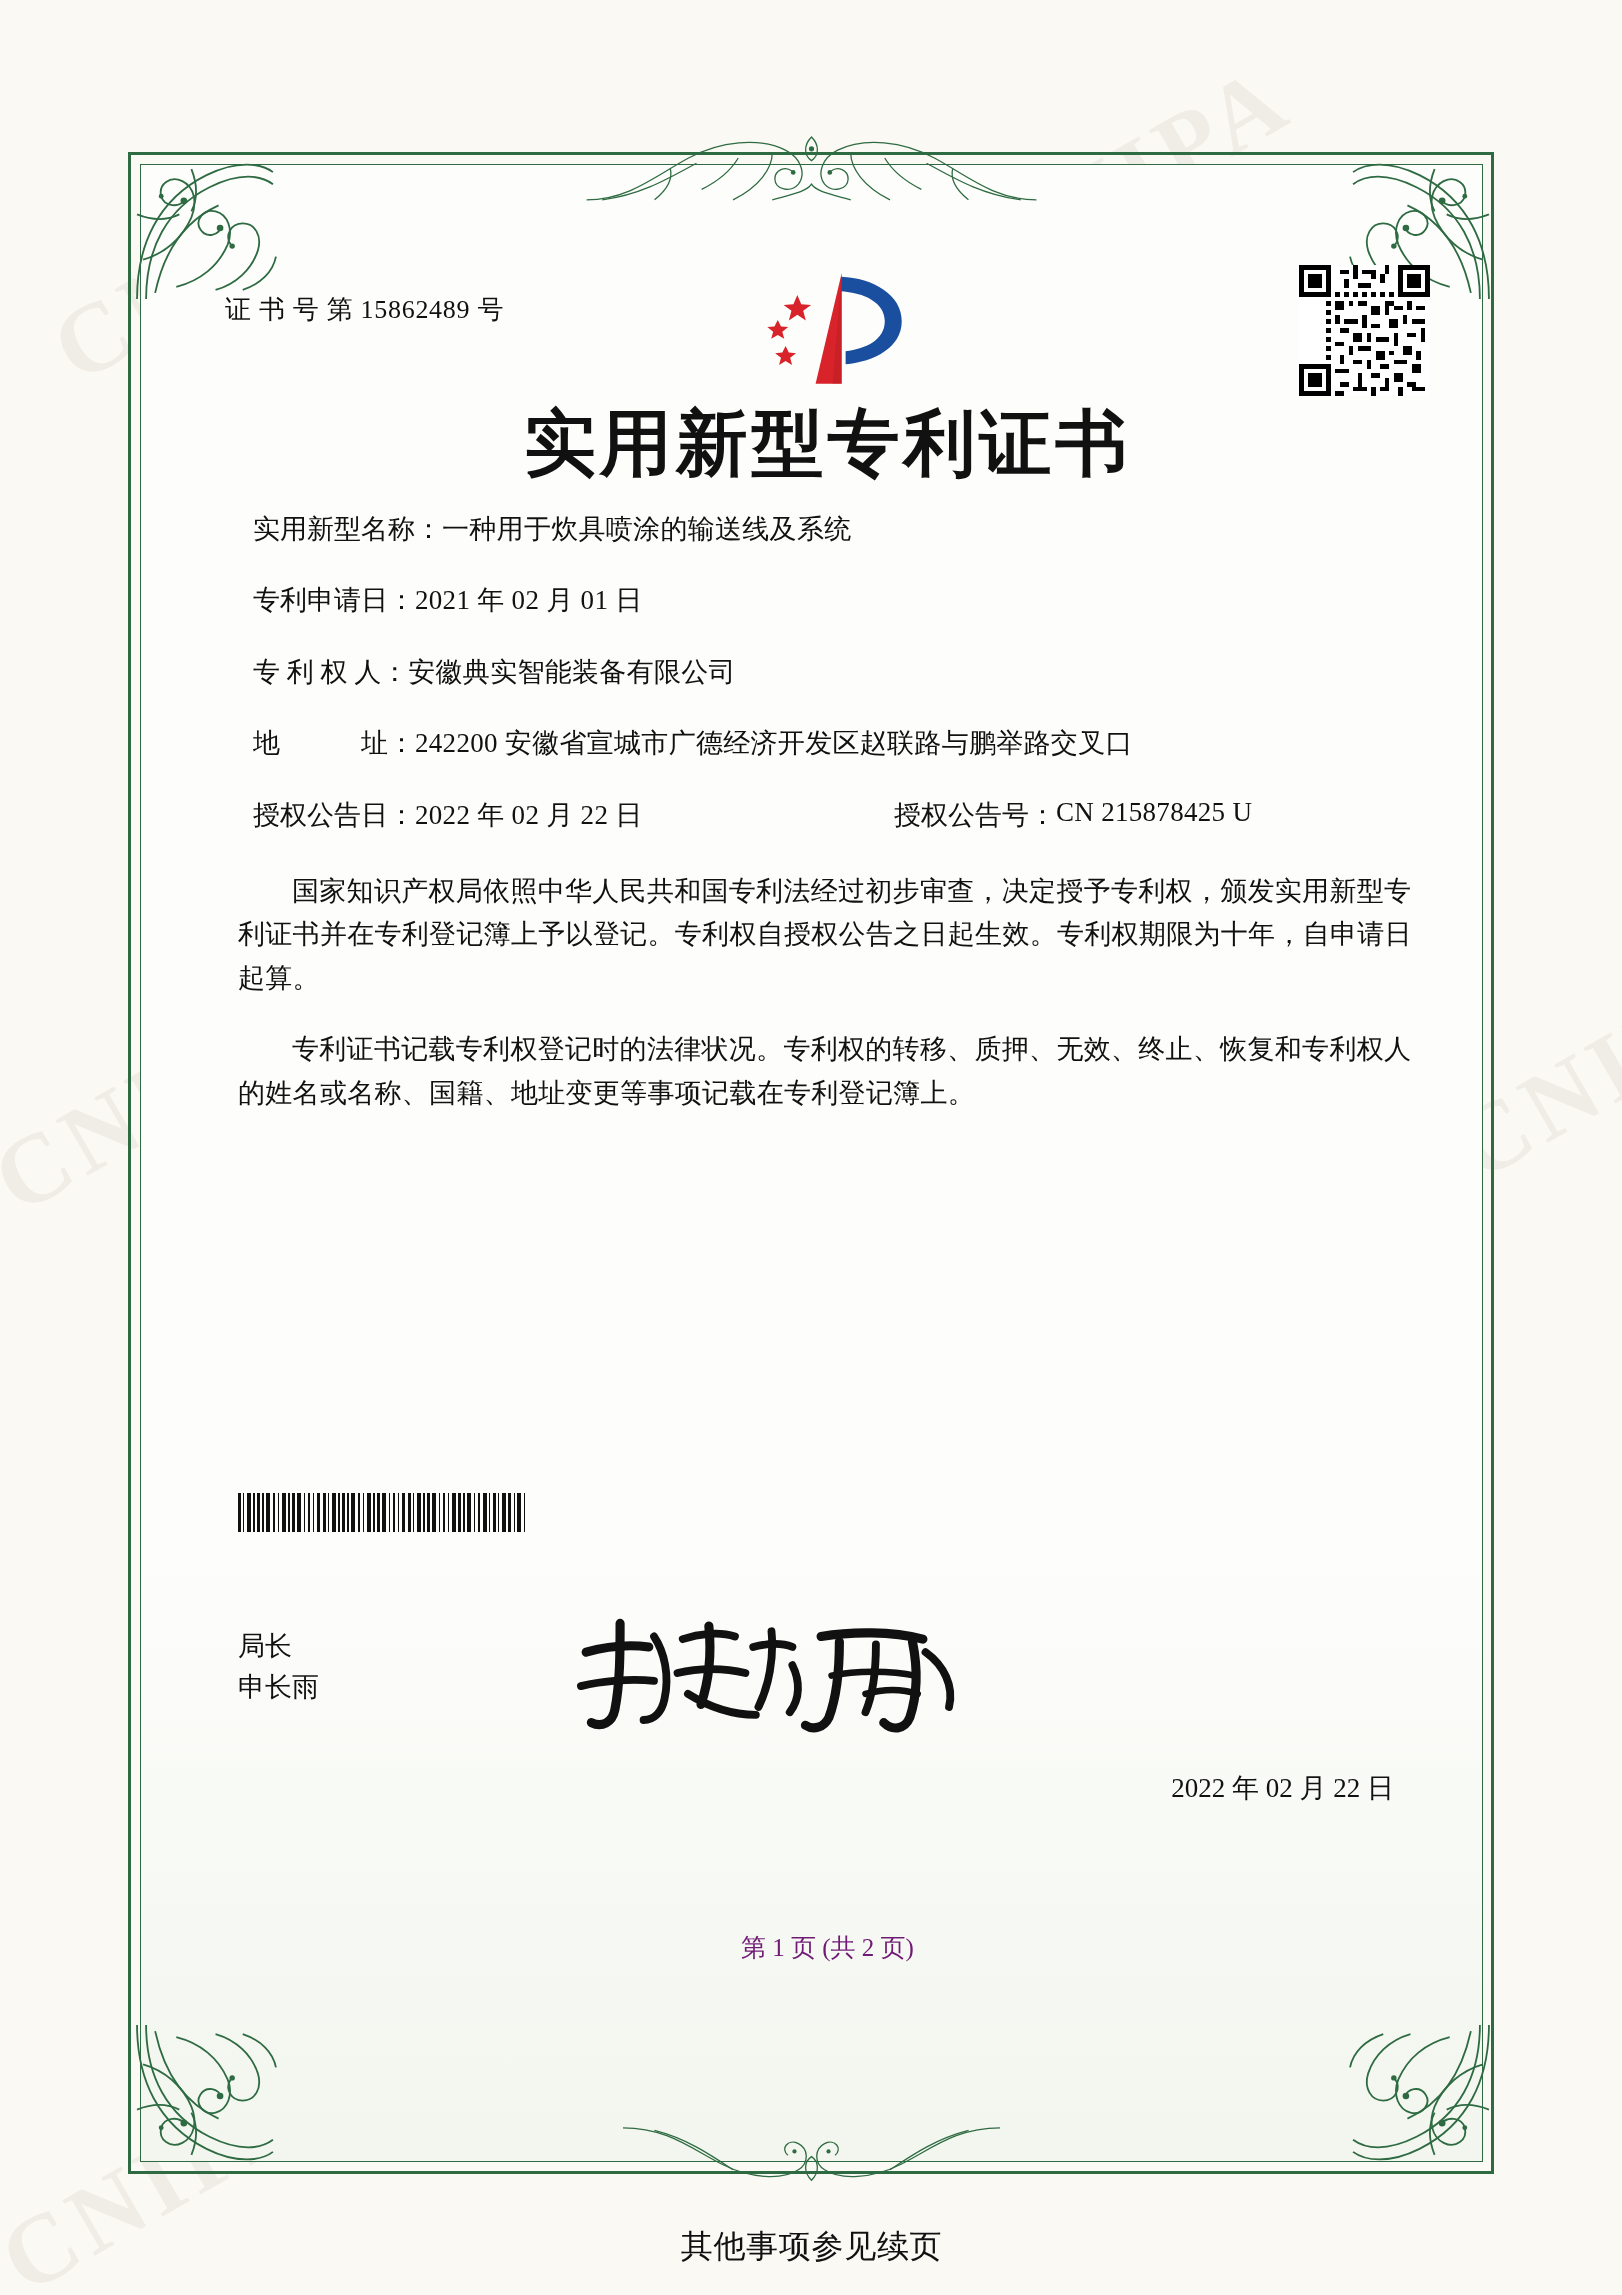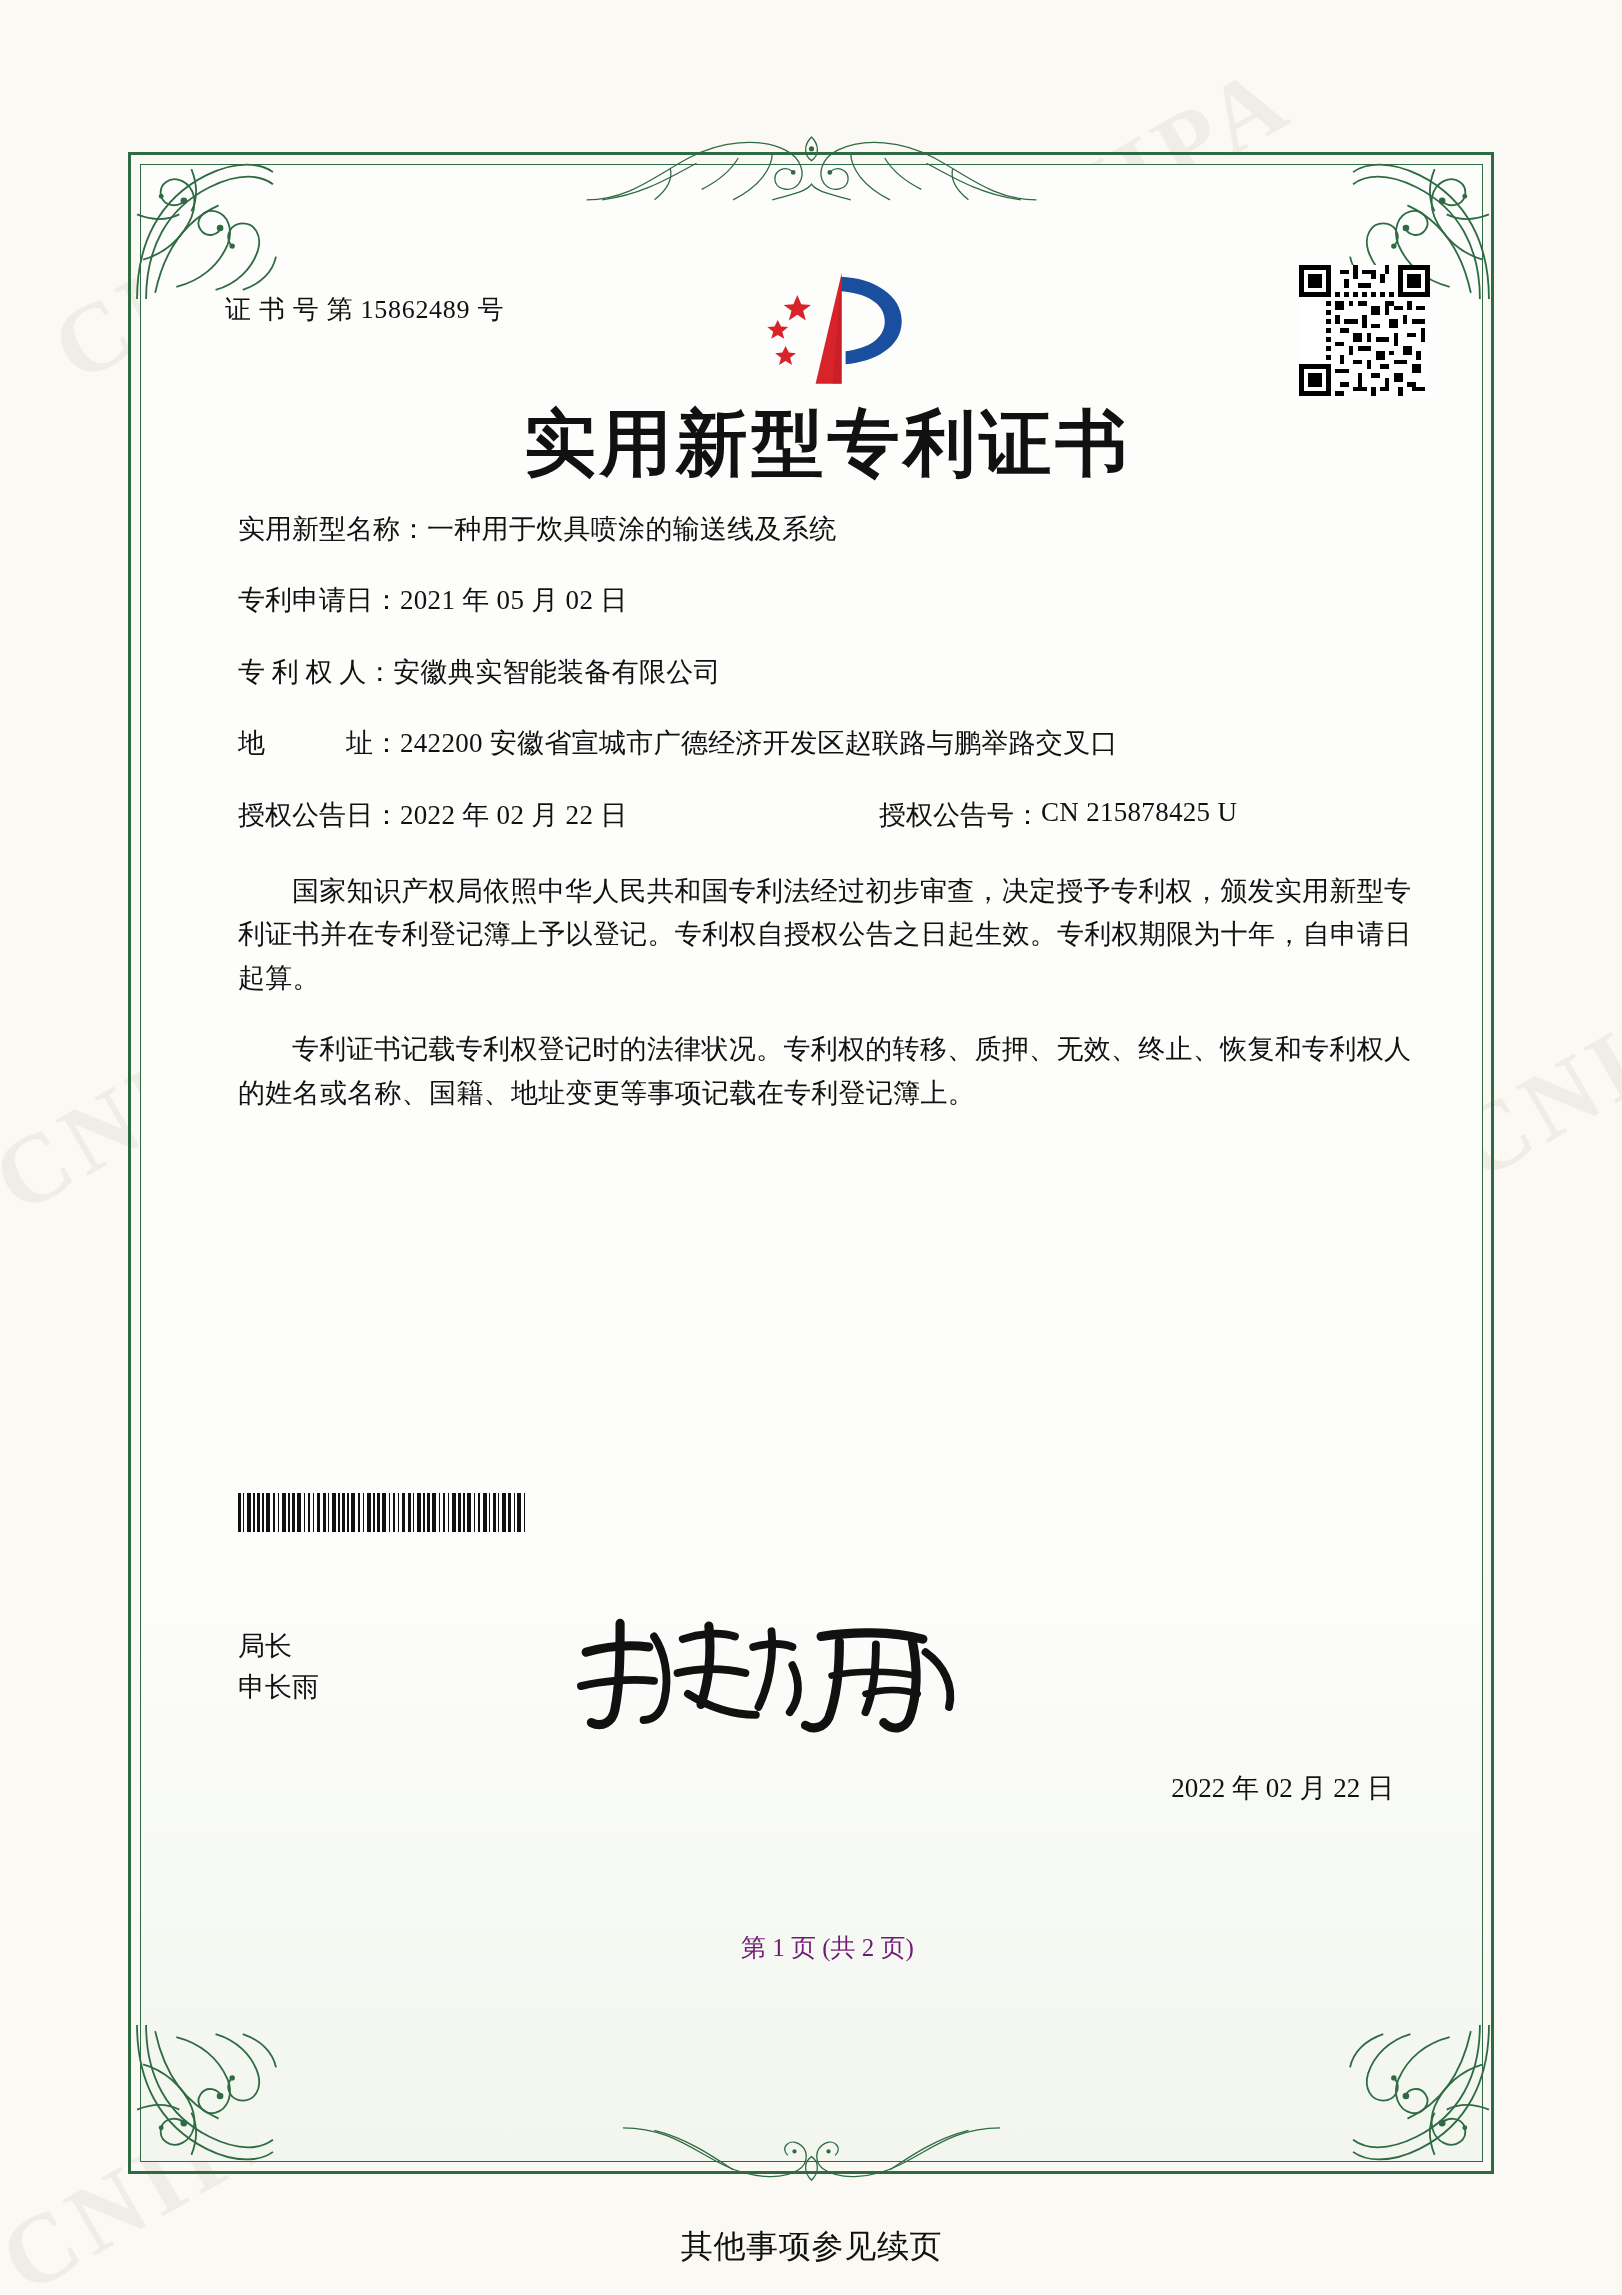--- a/index.html
+++ b/index.html
@@ -159,20 +159,21 @@
     align-items: flex-start;
     margin-bottom: 35px;
     font-size: 27px;
     line-height: 1.35;
     color: #111;
   }
   .field-label {
     flex: 0 0 auto;
     white-space: pre;
     letter-spacing: 0px;
+    margin-left: 15px;
   }
   .field-value {
     flex: 1 1 auto;
     letter-spacing: 0.3px;
   }
   .field-value.mono {
     font-family: "Liberation Mono", "DejaVu Sans Mono", monospace;
     font-size: 25px;
     letter-spacing: 0.7px;
   }
@@ -522,21 +523,21 @@
 
       <div class="field-row">
         <span class="field-label">实用新型名称：</span>
         <span class="field-value">一种用于炊具喷涂的输送线及系统</span>
       </div>
 
 
 
       <div class="field-row">
         <span class="field-label">专利申请日：</span>
-        <span class="field-value">2021 年 05 月 02 日</span>
+        <span class="field-value">2021 年 02 月 01 日</span>
       </div>
 
       <div class="field-row">
         <span class="field-label">专 利 权 人：</span>
         <span class="field-value">安徽典实智能装备有限公司</span>
       </div>
 
       <div class="field-row">
         <span class="field-label">地　　　址：</span>
         <span class="field-value addr-value">242200 安徽省宣城市广德经济开发区赵联路与鹏举路交叉口</span>

